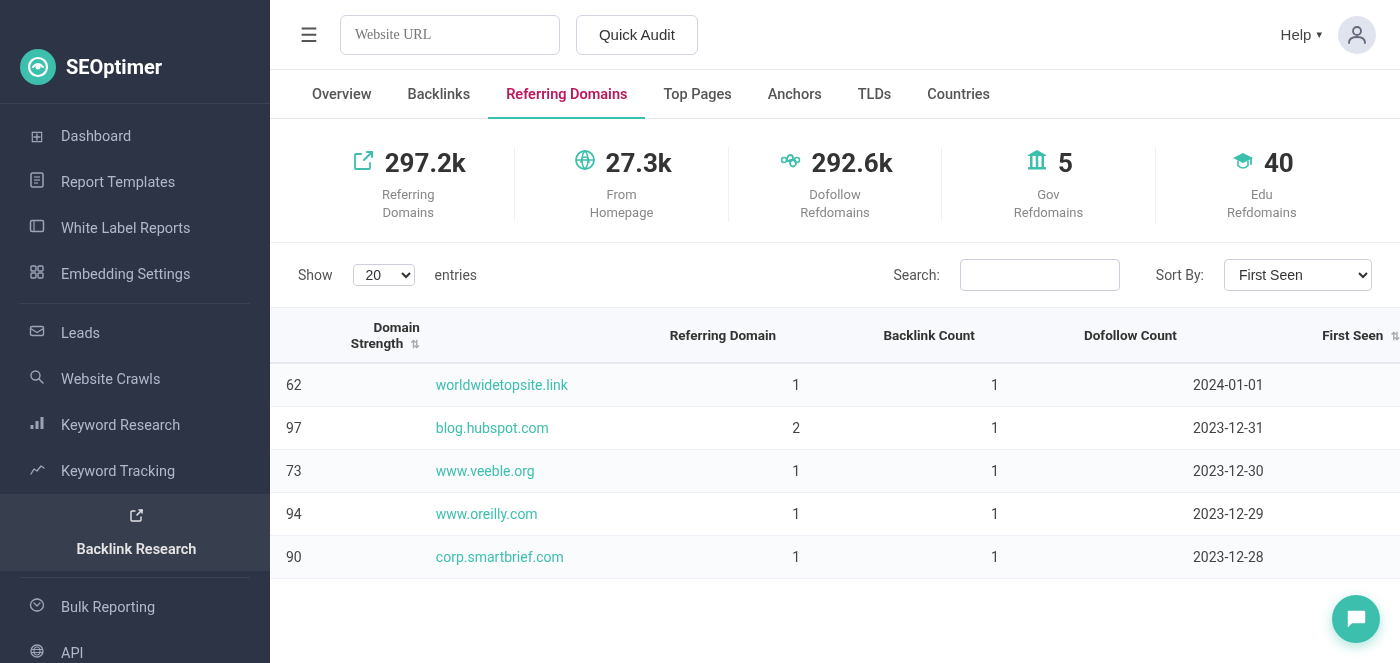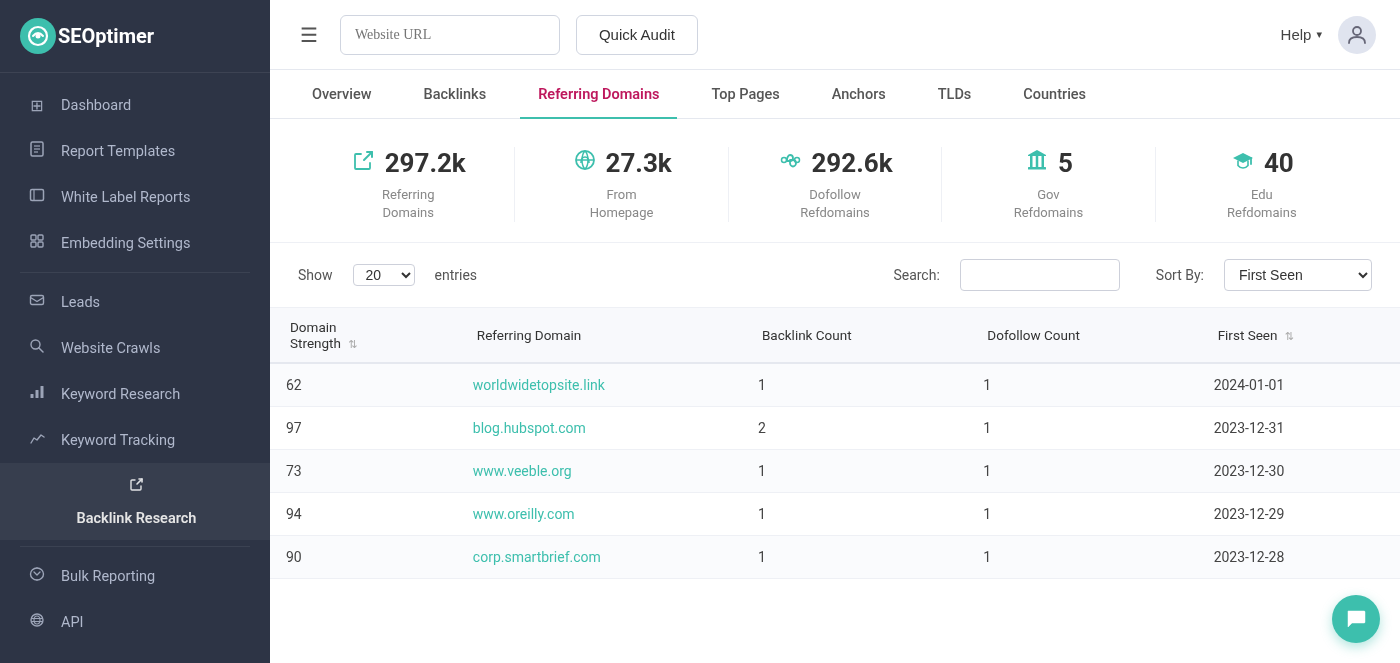--- a/index.html
+++ b/index.html
@@ -11,26 +11,27 @@
       background: #2d3445;
       color: #cdd3e0;
       display: flex;
       flex-direction: column;
       height: 100%;
       flex-shrink: 0;
     }
     .sidebar-logo {
       display: flex;
       align-items: center;
-      gap: 2px;
+      gap: 10px;
       padding: 18px 20px;
       color: white;
       font-size: 20px;
       font-weight: 700;
       border-bottom: 1px solid rgba(255,255,255,0.08);
+      margin-top: 31px;
     }
     .logo-icon {
       width: 36px;
       height: 36px;
       background: #3dbfad;
       border-radius: 50%;
       display: flex;
       align-items: center;
       justify-content: center;
       color: white;
@@ -132,21 +133,21 @@
       flex: 1;
       overflow-y: auto;
       background: #fff;
       padding: 0;
     }
 
     
     .tabs {
       display: flex;
       align-items: center;
-      gap: 16px;
+      gap: 0;
       padding: 0 24px;
       border-bottom: 1px solid #e5e8ef;
       background: #fff;
     }
     .tab {
       padding: 16px 18px 14px;
       font-size: 14.5px;
       color: #555;
       cursor: pointer;
       border-bottom: 2px solid transparent;
@@ -230,23 +231,23 @@
       width: 100%;
       border-collapse: collapse;
       font-size: 14px;
     }
     .data-table thead tr {
       background: #f8f9fc;
       border-top: 1px solid #eef0f5;
       border-bottom: 2px solid #e5e8ef;
     }
     .data-table th {
-      padding: 11px 20px;
-      text-align: left;
-      font-weight: 400;
+      padding: 11px 0;
+      text-align: right;
+      font-weight: 700;
       color: #333;
       font-size: 13.5px;
     }
     .data-table th .sort-icon { color: #aaa; font-size: 11px; margin-left: 4px; }
     .data-table tbody tr {
       border-bottom: 1px solid #eef0f5;
     }
     .data-table tbody tr:nth-child(odd) { background: #fafbfd; }
     .data-table tbody tr:nth-child(even) { background: #ffffff; }
     .data-table td {

